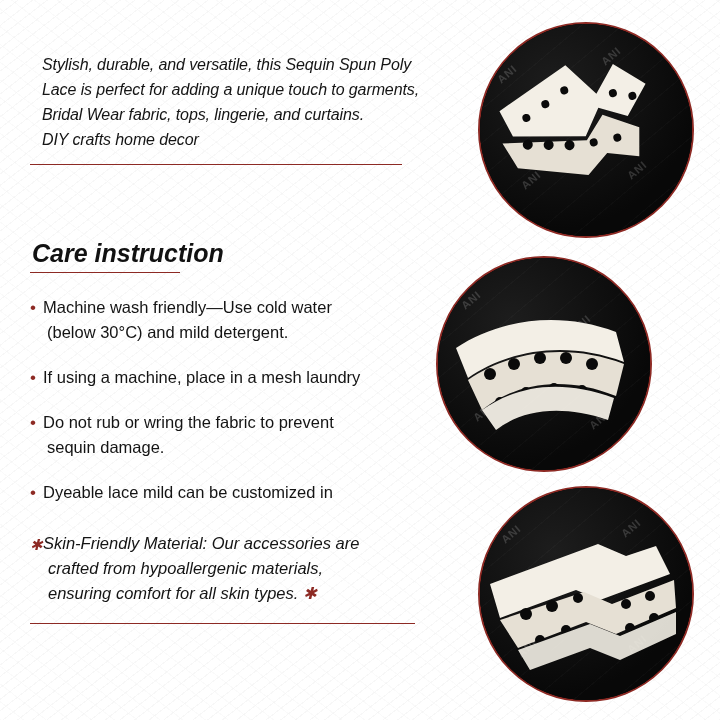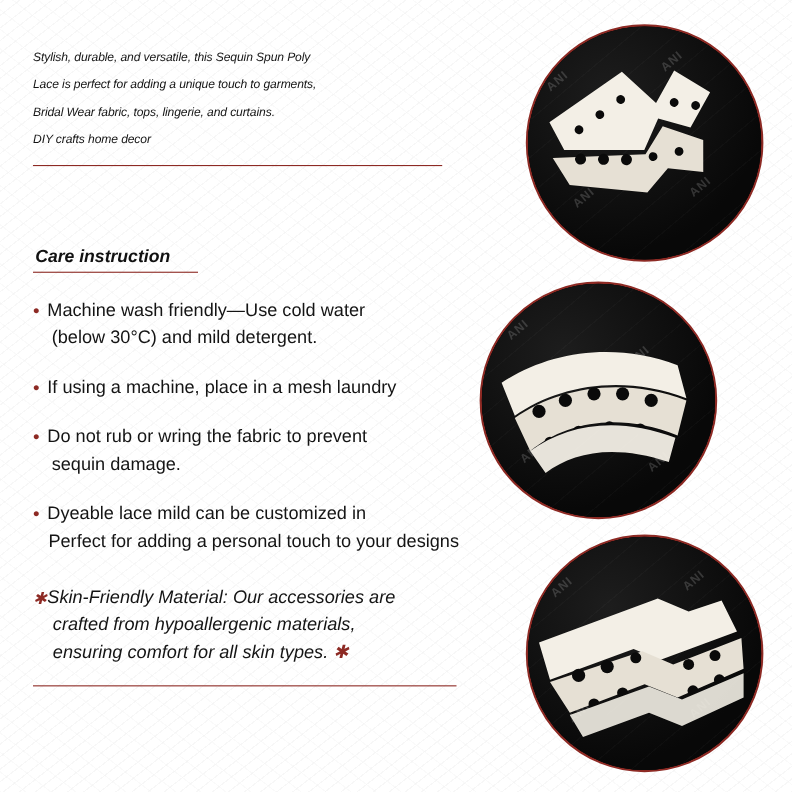--- a/index.html
+++ b/index.html
@@ -38,42 +38,42 @@
   .content {
     position: absolute;
     left: 30px;
     top: 40px;
     width: 430px;
   }
 
   .intro {
     font-family: "Liberation Sans", sans-serif;
     font-style: italic;
-    font-size: 11px;
+    font-size: 16px;
     line-height: 25px;
     color: #141414;
-    margin: 0;
+    margin: 12px;
     letter-spacing: -0.1px;
   }
 
   .rule {
     height: 1px;
     background: #8d2a24;
     border: 0;
     margin: 6px 0 0 0;
   }
   .rule-intro { width: 372px; margin-top: 10px; }
   .rule-title { width: 150px; margin-top: 4px; background: #8d2a24; }
   .rule-bottom { width: 385px; margin-top: 14px; }
 
   .care-title {
     font-family: "Liberation Sans", sans-serif;
     font-style: italic;
     font-weight: bold;
-    font-size: 16px;
+    font-size: 25px;
     color: #111111;
     margin: 0;
     padding-left: 2px;
   }
 
   .care-block { margin-top: 74px; }
 
   .care-list {
     list-style: none;
     margin: 22px 0 0 0;
@@ -194,21 +194,20 @@
           <span>If using a machine, place in a mesh laundry</span>
         </li>
         <li>
           <span class="bullet">•</span>
           <span>Do not rub or wring the fabric to prevent</span>
           <span class="line2">sequin damage.</span>
         </li>
         <li>
           <span class="bullet">•</span>
           <span>Dyeable lace mild can be customized in</span>
-          <span class="line3">Perfect for adding a personal touch to your designs</span>
         </li>
       </ul>
 
       <p class="skin-note">
         <span class="star-lead">✱</span>
         <span>Skin-Friendly Material: Our accessories are</span>
         <span class="line2">crafted from hypoallergenic materials,</span>
         <span class="line3"><span>ensuring comfort for all skin types.</span> <span class="star-end">✱</span></span>
       </p>
       <hr class="rule rule-bottom">

